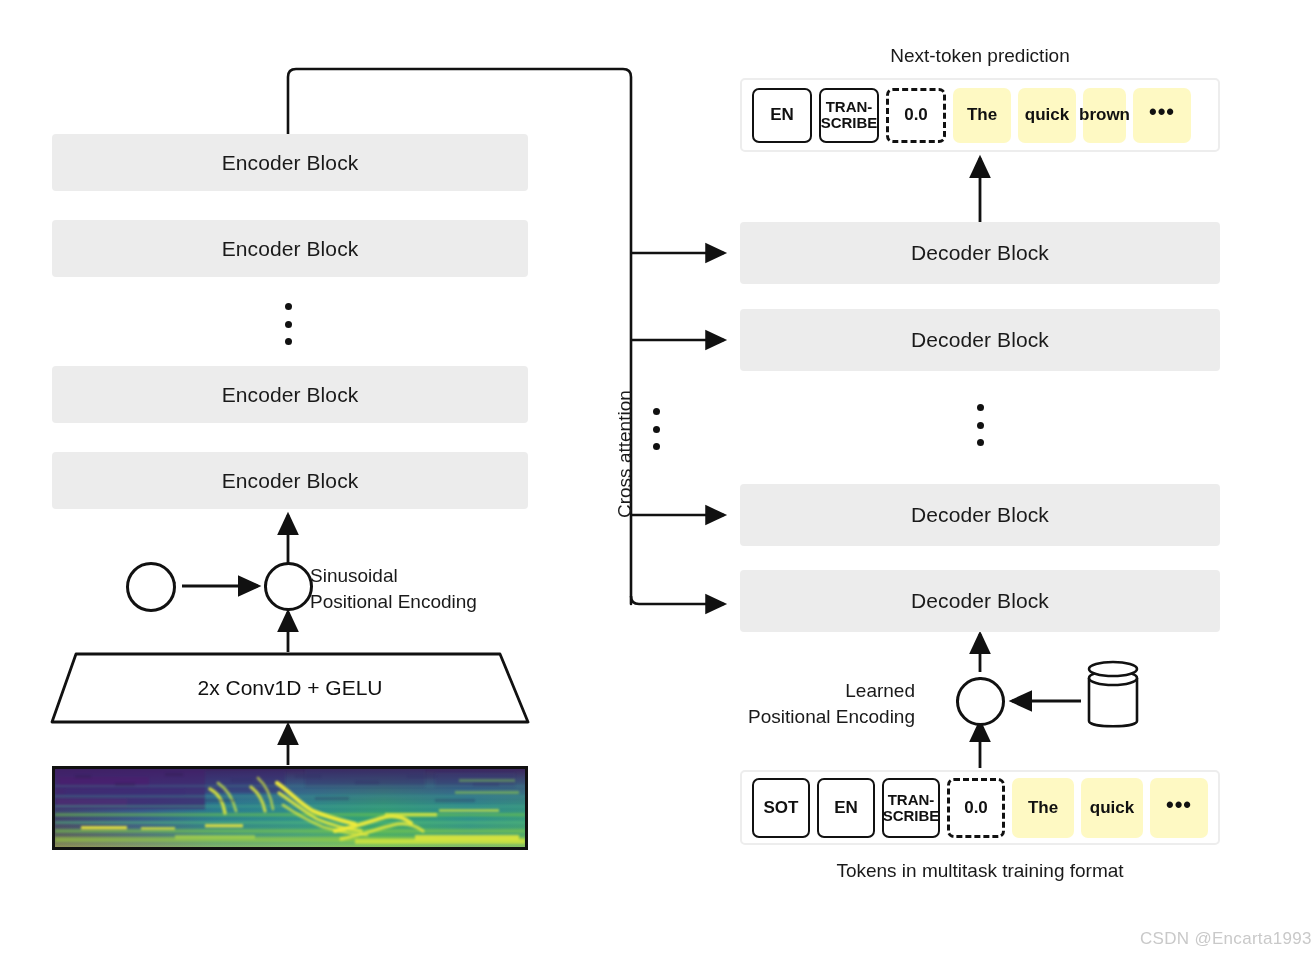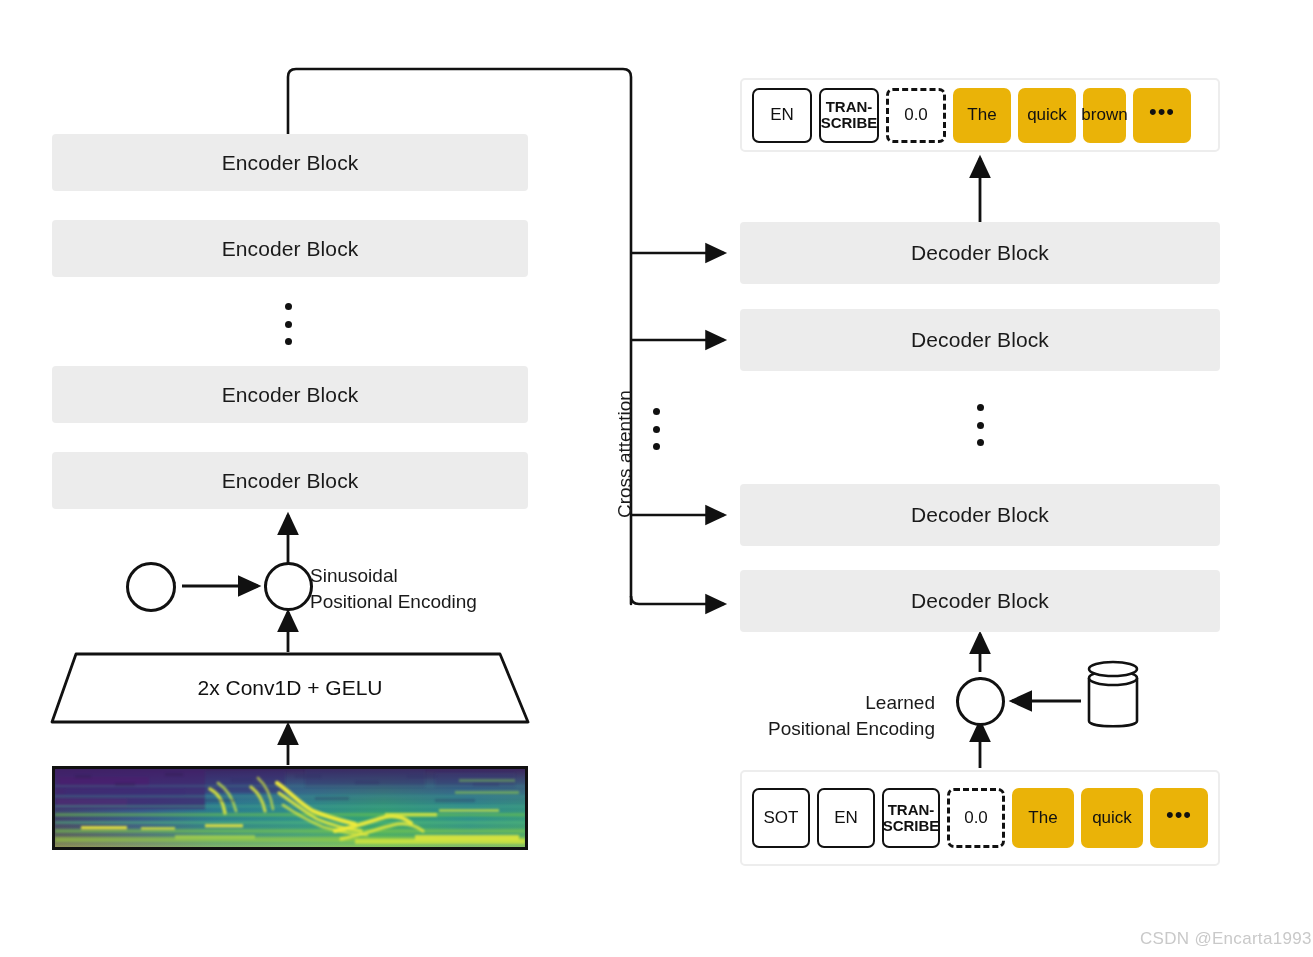--- a/index.html
+++ b/index.html
@@ -48,24 +48,25 @@
     gap:7px;
     padding:9px 10px;
   }
   .tok {
     display:flex; align-items:center; justify-content:center;
     text-align:center;
     border-radius:7px;
     font-size:17px;
     color:#111;
     line-height:1.05;
+    font-weight:bold;
   }
   .tok.special { background:#fff; border:2.6px solid #111; }
   .tok.dashed  { background:#fff; border:3px dashed #111; }
-  .tok.green   { background:#eab308; border:none; }
+  .tok.green   { background:#fef9c3; border:none; }
   .tok.small   { font-size:15px; font-weight:bold; }
   .tok.dots    { font-size:22px; letter-spacing:1px; padding-bottom:6px; }
 
   
   .caption { font-size:19px; color:#1a1a1a; text-align:center; }
   .label2  { font-size:19px; color:#1a1a1a; line-height:1.35; }
 
   
   .vlabel {
     font-size:19px; color:#1a1a1a;
@@ -265,20 +266,21 @@
 
 
   <div class="vlabel abs" style="left:614px; top:518px;">Cross attention</div>
 
   <div class="vdots abs" style="left:652px; top:408px; width:8px; height:42px;">
     <i></i>
       <i></i>
       <i></i>
   </div>
 
+  <div class="caption abs" style="left:740px; top:45px; width:480px;">Next-token prediction</div>
 
   <div class="token-strip abs" style="left:740px; top:78px; width:480px; height:74px;">
     <div class="tok special" style="width:60px;height:55px;">EN</div>
     <div class="tok special small" style="width:60px;height:55px;white-space:pre-line;">TRAN-
 SCRIBE</div>
     <div class="tok dashed" style="width:60px;height:55px;">0.0</div>
     <div class="tok green" style="width:58px;height:55px;">The</div>
     <div class="tok green" style="width:58px;height:55px;">quick</div>
     <div class="tok green" style="width:43px;height:55px;">brown</div>
     <div class="tok green dots" style="width:58px;height:55px;">•••</div>
@@ -299,34 +301,35 @@
 
   <div class="block abs" style="left:740px; top:484px; width:480px; height:62px;">
     <span>Decoder Block</span>
   </div>
   <div class="block abs" style="left:740px; top:570px; width:480px; height:62px;">
     <span>Decoder Block</span>
   </div>
 
   <div class="circ" style="left:956px; top:677px; width:49px; height:49px;"></div>
 
-  <div class="label2 abs" style="left:760px; top:678px; width:175px; text-align:right;margin-top:12px;">
+  <div class="label2 abs" style="left:740px; top:678px; width:175px; text-align:right;">
     <div>Learned</div>
     <div>Positional Encoding</div>
   </div>
 
   <div class="abs" style="left:1086px; top:660px; width:56px; height:72px;"></div>
 
-  <div class="token-strip abs" style="left:740px; top:770px; width:480px; height:96px;">
+  <div class="token-strip abs" style="left:740px; top:770px; width:480px; height:75px;">
     <div class="tok special" style="width:58px;height:60px;">SOT</div>
     <div class="tok special" style="width:58px;height:60px;">EN</div>
     <div class="tok special small" style="width:58px;height:60px;white-space:pre-line;">TRAN-
 SCRIBE</div>
     <div class="tok dashed" style="width:58px;height:60px;">0.0</div>
     <div class="tok green" style="width:62px;height:60px;">The</div>
     <div class="tok green" style="width:62px;height:60px;">quick</div>
     <div class="tok green dots" style="width:58px;height:60px;">•••</div>
   </div>
 
+  <div class="caption abs" style="left:740px; top:860px; width:480px;">Tokens in multitask training format</div>
 
   <div class="watermark abs" style="left:1140px; top:929px;">CSDN @Encarta1993</div>
 
 </div>
 
 </body></html>

